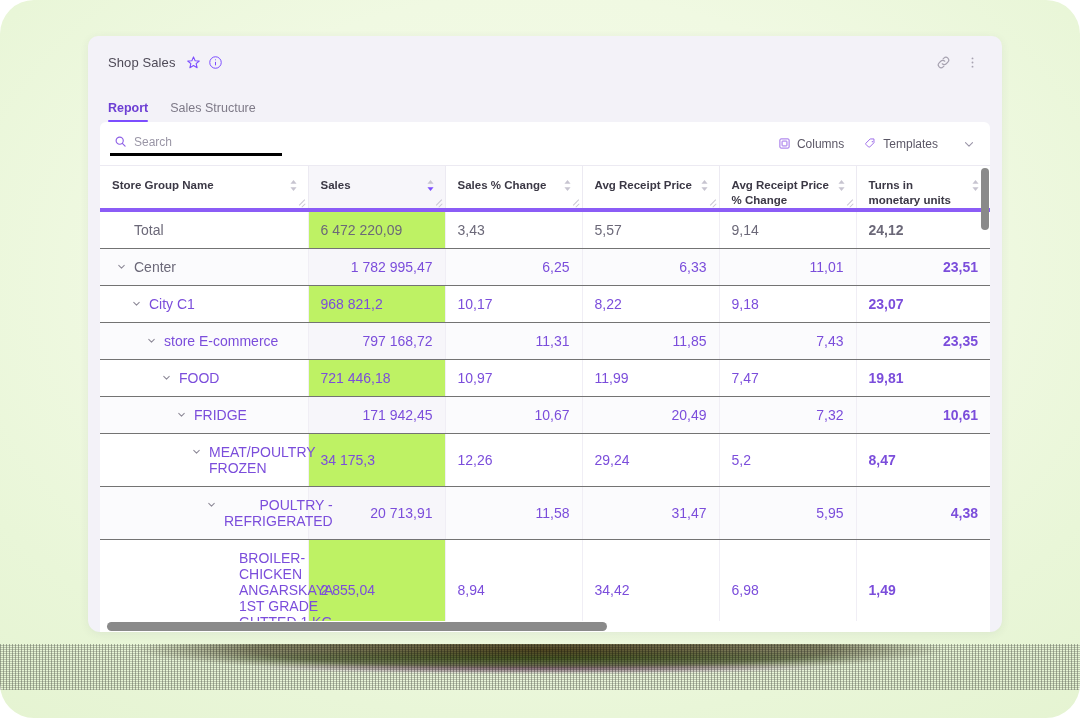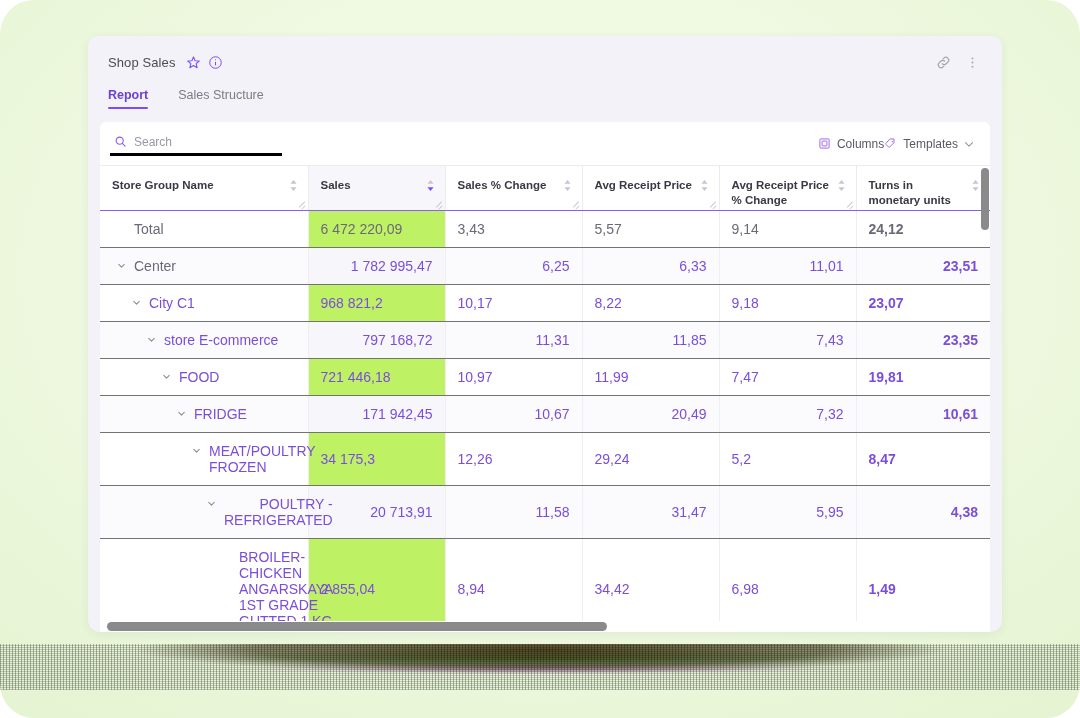--- a/index.html
+++ b/index.html
@@ -60,21 +60,21 @@
   .title {
     font-size: 13px; color: #4e4a57; letter-spacing: .1px;
   }
   .title-icons { display: flex; align-items: center; gap: 7px; margin-left: 10px; }
   .ic { display: inline-flex; align-items: center; justify-content: center; cursor: pointer; }
   .ic svg { display: block; }
   .head-right { margin-left: auto; display: flex; align-items: center; gap: 14px; }
 
   
   .tabs {
-    display: flex; align-items: flex-start; gap: 30px;
+    display: flex; align-items: flex-end; gap: 22px;
     padding: 0 20px;
     height: 34px;
     flex: 0 0 auto;
   }
   .tab {
     font-size: 12.5px; color: #7e7a88;
     padding-bottom: 7px;
     position: relative; cursor: pointer; white-space: nowrap;
   }
   .tab.active { color: #6d3fd4; font-weight: bold; }
@@ -106,21 +106,21 @@
     border-bottom: 3px solid #000000;
     padding: 3px 2px 4px 4px;
     width: 172px;
   }
   .search-box input {
     border: 0; outline: 0; font-size: 12px; color: #3d3a47;
     font-family: "Liberation Sans", sans-serif;
     background: transparent; width: 100%;
   }
   .search-box input::placeholder { color: #9a96a6; }
-  .tb-right { margin-left: auto; display: flex; align-items: center; }
+  .tb-right { margin-left: auto; display: flex; align-items: center; gap: 20px; }
   .tb-btn {
     display: flex; align-items: center; gap: 6px;
     font-size: 12px; color: #5b5766; cursor: pointer;
   }
   .tb-caret { cursor: pointer; display: flex; align-items: center; padding-left: 4px;}
 
   
   .table-wrap { flex: 1 1 auto; position: relative; overflow: hidden; }
   table { border-collapse: collapse; width: 890px; table-layout: fixed; }
   col.c0 { width: 208px; }
@@ -131,21 +131,21 @@
   col.c5 { width: 134px; }
 
   thead th {
     height: 44px;
     vertical-align: top;
     padding: 12px 10px 0 12px;
     text-align: left;
     font-size: 11.5px; font-weight: bold; color: #3b3845;
     background: #fff;
     border-right: 1px solid #eceaf2;
-    border-bottom: 1px solid #8b5cf6;
+    border-bottom: 4px solid #8b5cf6;
     position: relative;
     line-height: 15px;
   }
   thead th.sorted { background: #f7f6fa; }
   thead th:last-child { border-right: 0; }
   .th-inner { display: flex; align-items: flex-start; gap: 6px; }
   .th-label { flex: 1 1 auto; }
   .sort-ic { flex: 0 0 auto; margin-top: 1px; cursor: pointer; }
   .resize-grip {
     position: absolute; right: 2px; bottom: 2px;

